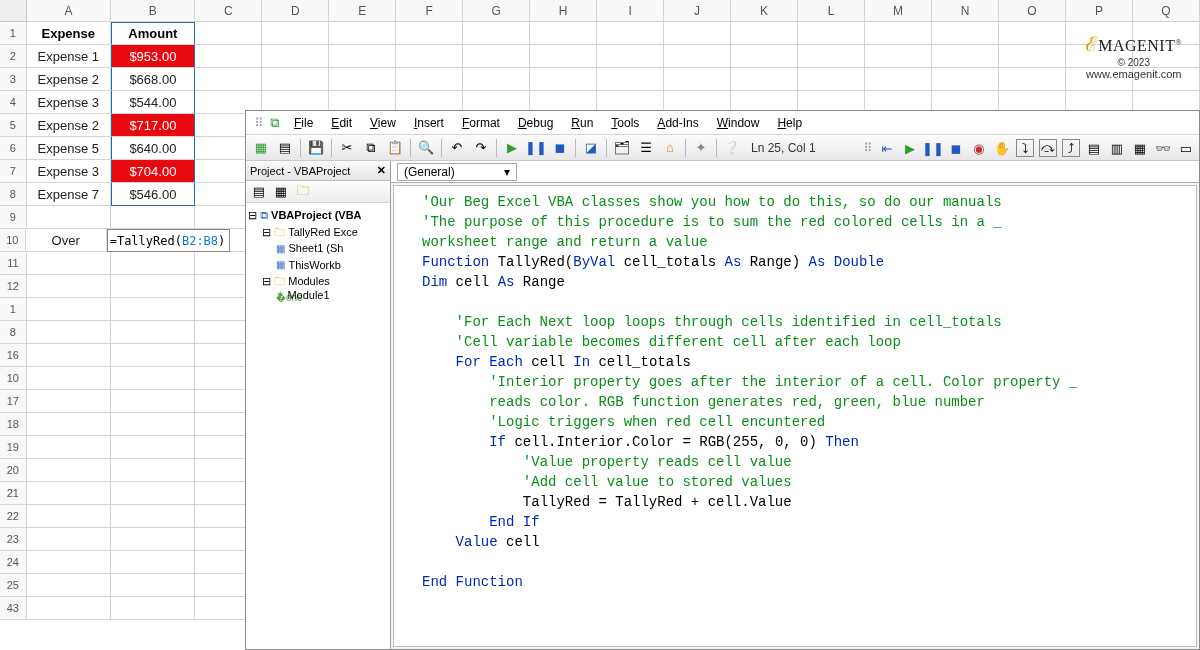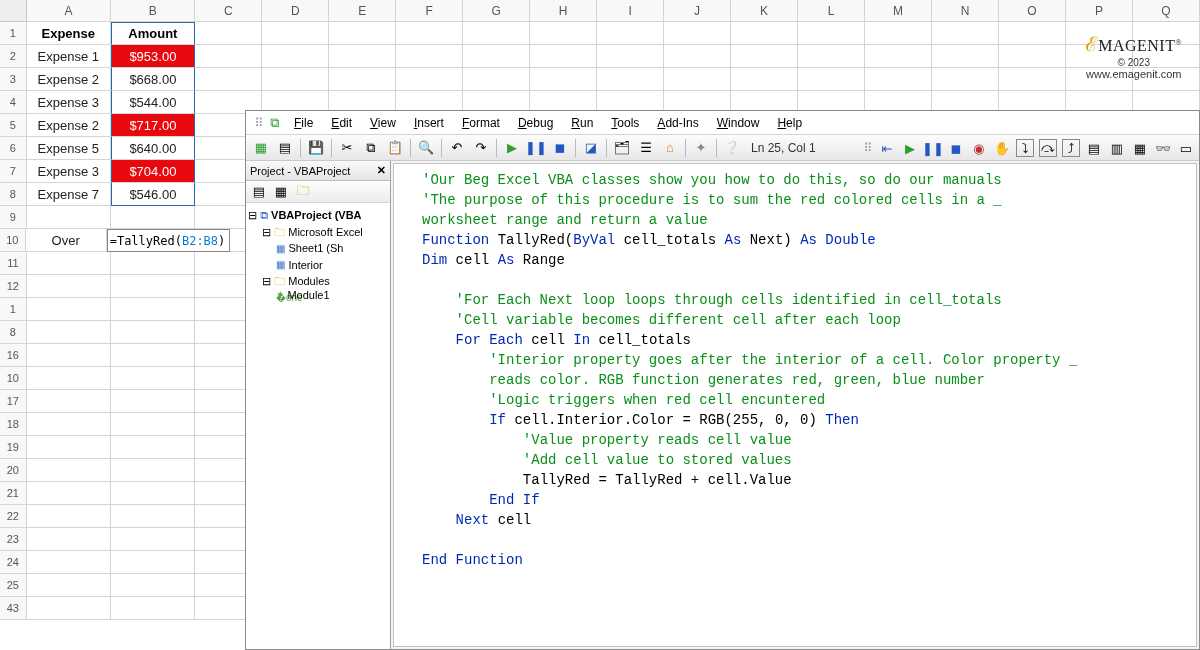--- a/index.html
+++ b/index.html
@@ -881,64 +881,70 @@
       </div>
       <div class="proj-tree">
         <div class="node">
             <span>⊟</span>
             <span style="color:#2557c4;">⧉</span>
             <b>VBAProject (VBA</b>
           </div>
         <div class="node indent1">
             <span>⊟</span>
             <span class="folder-icon">🗀</span>
-            <span>Microsoft Excel</span>
+            <span>TallyRed Exce</span>
           </div>
         <div class="node indent2">
             <span class="doc-icon">▦</span>
             <span>Sheet1 (Sh</span>
           </div>
         <div class="node indent2">
             <span class="doc-icon">▦</span>
-            <span>Interior</span>
+            <span>ThisWorkb</span>
           </div>
         <div class="node indent1">
             <span>⊟</span>
             <span class="folder-icon">🗀</span>
             <span>Modules</span>
           </div>
         <div class="node indent2">
             <span class="mod-icon">�one</span>
           </div>
         <div class="node indent2" style="margin-top:-18px;">
             <span class="mod-icon">✶</span>
             <span>Module1</span>
           </div>
       </div>
     </div>
 
     <div class="code-area">
+      <div class="code-dropdown-bar">
+        <div class="code-dropdown">
+          <span>(General)</span>
+          <span>▾</span>
+        </div>
+      </div>
       <pre class="code-pre" id="code-pre"><span class="c">'Our Beg Excel VBA classes show you how to do this, so do our manuals</span>
 <span class="c">'The purpose of this procedure is to sum the red colored cells in a _</span>
 <span class="c">worksheet range and return a value</span>
-<span class="k">Function </span><span class="txt">TallyRed(</span><span class="k">ByVal </span><span class="txt">cell_totals </span><span class="k">As </span><span class="txt">Next) </span><span class="k">As Double</span>
+<span class="k">Function </span><span class="txt">TallyRed(</span><span class="k">ByVal </span><span class="txt">cell_totals </span><span class="k">As </span><span class="txt">Range) </span><span class="k">As Double</span>
 <span class="k">Dim </span><span class="txt">cell </span><span class="k">As </span><span class="txt">Range</span>
 
     <span class="c">'For Each Next loop loops through cells identified in cell_totals</span>
     <span class="c">'Cell variable becomes different cell after each loop</span>
     <span class="k">For Each </span><span class="txt">cell </span><span class="k">In </span><span class="txt">cell_totals</span>
         <span class="c">'Interior property goes after the interior of a cell. Color property _</span>
         <span class="c">reads color. RGB function generates red, green, blue number</span>
         <span class="c">'Logic triggers when red cell encuntered</span>
         <span class="k">If </span><span class="txt">cell.Interior.Color = RGB(255, 0, 0) </span><span class="k">Then</span>
             <span class="c">'Value property reads cell value</span>
             <span class="c">'Add cell value to stored values</span>
             <span class="txt">TallyRed = TallyRed + cell.Value</span>
         <span class="k">End If</span>
-    <span class="k">Next </span><span class="txt">cell</span>
+    <span class="k">Value </span><span class="txt">cell</span>
 
 <span class="k">End Function</span>
 </pre>
     </div>
   </div>
 </div>
 
 <div class="watermark">
   <div class="brand">
     <span style="font-family:cursive;color:#d9a200;font-size:20px;">ℰ</span><span>MAGENIT</span><sup>®</sup>

